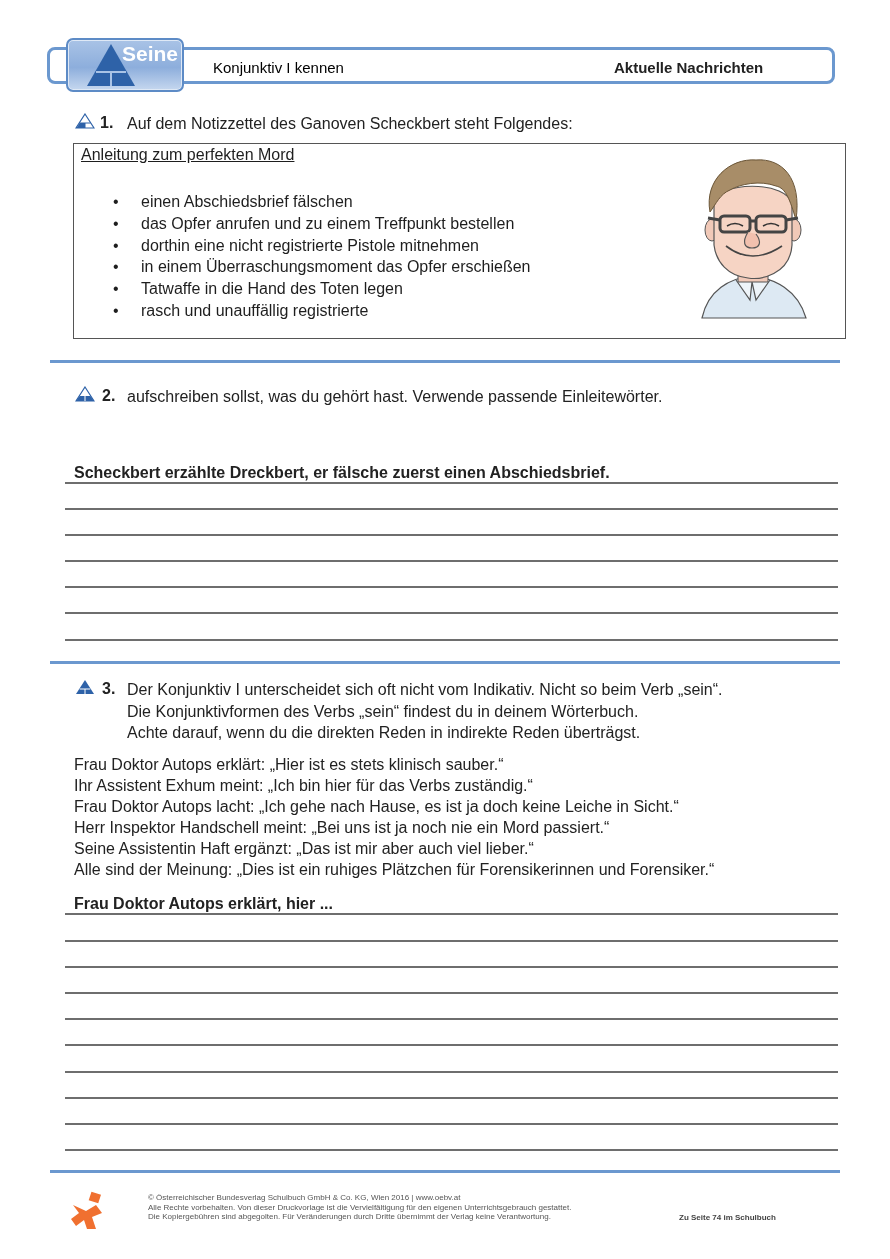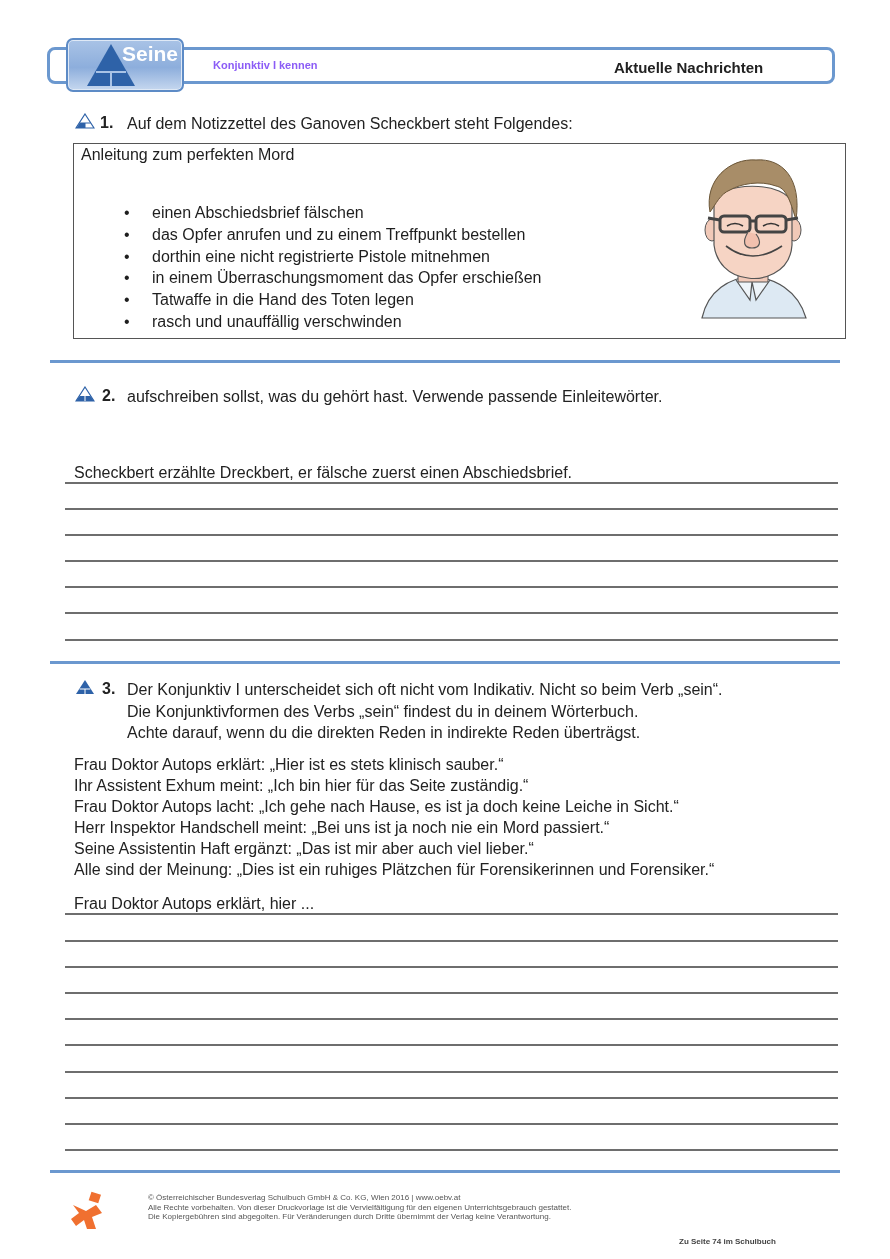--- a/index.html
+++ b/index.html
@@ -7,43 +7,43 @@
          font-family: "Liberation Sans", sans-serif; color: #1e1e1e; }
   .abs { position: absolute; }
 
   
   .header-frame { left: 47px; top: 47px; width: 788px; height: 37px;
                   border: 3px solid #6b98cf; border-radius: 8px; box-sizing: border-box; }
   .logo { left: 66px; top: 38px; width: 118px; height: 54px; border-radius: 7px;
           background: linear-gradient(#a9c3e6 0%, #8daedc 55%, #c5d7ef 100%);
           border: 2px solid #5d8bc6; box-sizing: border-box; box-shadow: inset 0 0 0 1px #dfe9f6; }
   .logo-text { left: 122px; top: 42px; font-size: 21px; font-weight: bold; color: #ffffff; }
-  .header-title { left: 213px; top: 59px; font-size: 11px; font-weight: bold; color: #8b5cf6; }
+  .header-title { left: 213px; top: 59px; font-size: 15px; font-weight: normal; color: #000000; }
   .header-topic { left: 614px; top: 59px; font-size: 15px; font-weight: bold; color: #222; }
 
   
   .task-icon { width: 20px; height: 16px; }
   .task-num { font-size: 16px; font-weight: bold; color: #222; }
   .task-text { font-size: 16px; line-height: 21.5px; color: #222; }
 
   .note-box { left: 73px; top: 143px; width: 773px; height: 196px; border: 1.5px solid #555;
               box-sizing: border-box; }
-  .note-title { left: 81px; top: 146px; font-size: 16px; }
-  .note-list { left: 108px; top: 186px; margin: 16px; padding: 0; list-style: none; }
+  .note-title { left: 81px; top: 146px; font-size: 16px; text-decoration: underline; }
+  .note-list { left: 108px; top: 186px; margin: 5px; padding: 0; list-style: none; }
   .note-list li { font-size: 16px; line-height: 21.8px; position: relative; padding-left: 28px; }
   .note-list li::before { content: "•"; position: absolute; left: 0; }
 
   .sep { left: 50px; width: 790px; height: 3px; background: #6b98cf; }
   .write-line { left: 65px; width: 773px; height: 1.5px; background: #6e6e6e; }
 
-  .prompt { font-size: 16px; font-weight: normal; color: #222; }
+  .prompt { font-size: 16px; font-weight: bold; color: #222; }
   .quote-lines div { font-size: 16px; line-height: 21px; color: #222; }
 
   .footer-text { left: 148px; top: 1193px; font-size: 8px; line-height: 9.5px; color: #555; }
-  .footer-ref { left: 679px; top: 1213px; font-size: 8px; font-weight: bold; color: #444; margin-top: 24px; }
+  .footer-ref { left: 679px; top: 1213px; font-size: 8px; font-weight: bold; color: #444; }
 </style>
 </head>
 <body>
 
 <div class="abs header-frame"></div>
 <div class="abs logo"></div>
 <svg class="abs" style="left:84px;top:42px" width="54" height="46">
   <polygon points="27,2 51,44 3,44" fill="#2e62a8"></polygon>
   <line x1="12" y1="30" x2="42" y2="30" stroke="#a9c3e6" stroke-width="2"></line>
   <line x1="27" y1="30" x2="27" y2="44" stroke="#a9c3e6" stroke-width="2"></line>
@@ -62,21 +62,21 @@
 <div class="abs task-text" style="left:127px;top:113px">Auf dem Notizzettel des Ganoven Scheckbert steht Folgendes:</div>
 
 <div class="abs note-box"></div>
 <div class="abs note-title">Anleitung zum perfekten Mord</div>
 <ul class="abs note-list">
   <li>einen Abschiedsbrief fälschen</li>
   <li>das Opfer anrufen und zu einem Treffpunkt bestellen</li>
   <li>dorthin eine nicht registrierte Pistole mitnehmen</li>
   <li>in einem Überraschungsmoment das Opfer erschießen</li>
   <li>Tatwaffe in die Hand des Toten legen</li>
-  <li>rasch und unauffällig verschwinden</li>
+  <li>rasch und unauffällig registrierte</li>
 </ul>
 
 <svg class="abs" style="left:690px;top:150px" width="125" height="172" viewBox="0 0 125 172">
 
   <path d="M12,168 C18,140 40,128 62,126 C84,128 108,140 116,168 Z" fill="#dde9f3" stroke="#555" stroke-width="1.2"></path>
   <path d="M46,130 L60,150 L62,132 L66,150 L80,130" fill="#eef4f9" stroke="#555" stroke-width="1.2"></path>
 
   <path d="M48,108 L48,132 L78,132 L78,108 Z" fill="#f1c9b8" stroke="#555" stroke-width="1"></path>
 
   <ellipse cx="22" cy="80" rx="7" ry="11" fill="#f1c9b8" stroke="#555" stroke-width="1"></ellipse>
@@ -130,21 +130,21 @@
 </svg>
 <div class="abs task-num" style="left:102px;top:680px">3.</div>
 <div class="abs task-text" style="left:127px;top:679px">
   <div>Der Konjunktiv I unterscheidet sich oft nicht vom Indikativ. Nicht so beim Verb „sein“.</div>
   <div>Die Konjunktivformen des Verbs „sein“ findest du in deinem Wörterbuch.</div>
   <div>Achte darauf, wenn du die direkten Reden in indirekte Reden überträgst.</div>
 </div>
 
 <div class="abs quote-lines" style="left:74px;top:754px">
   <div>Frau Doktor Autops erklärt: „Hier ist es stets klinisch sauber.“</div>
-  <div>Ihr Assistent Exhum meint: „Ich bin hier für das Seite zuständig.“</div>
+  <div>Ihr Assistent Exhum meint: „Ich bin hier für das Verbs zuständig.“</div>
   <div>Frau Doktor Autops lacht: „Ich gehe nach Hause, es ist ja doch keine Leiche in Sicht.“</div>
   <div>Herr Inspektor Handschell meint: „Bei uns ist ja noch nie ein Mord passiert.“</div>
   <div>Seine Assistentin Haft ergänzt: „Das ist mir aber auch viel lieber.“</div>
   <div>Alle sind der Meinung: „Dies ist ein ruhiges Plätzchen für Forensikerinnen und Forensiker.“</div>
 </div>
 
 <div class="abs prompt" style="left:74px;top:895px">Frau Doktor Autops erklärt, hier ...</div>
 
 <div class="abs write-line" style="top:913px"></div>
 <div class="abs write-line" style="top:940px"></div>

